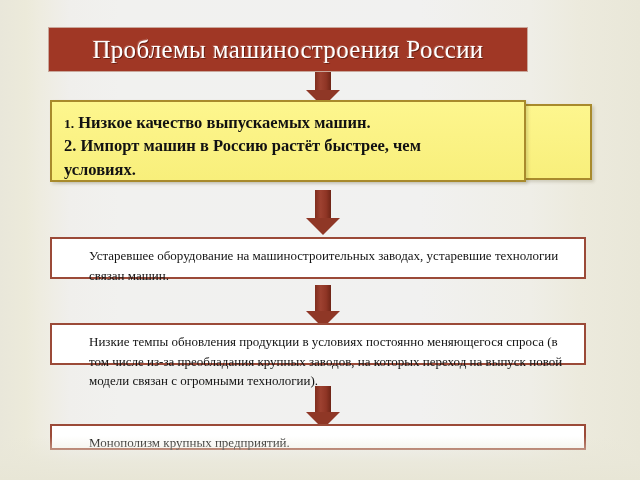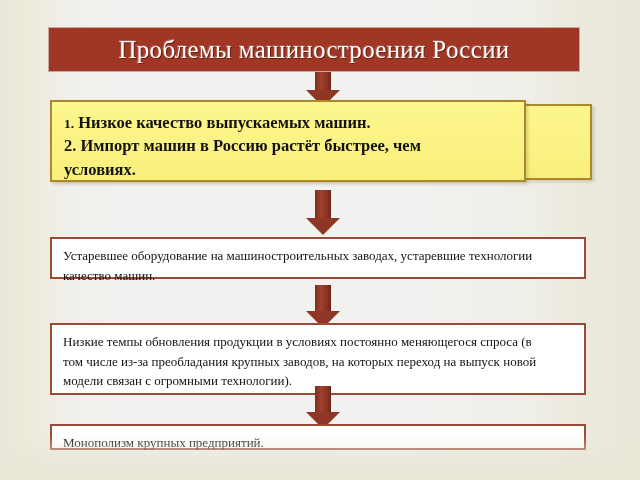--- a/index.html
+++ b/index.html
@@ -41,21 +41,21 @@
     height: 44px;
     background: linear-gradient(to bottom, rgba(233,231,216,0) 0%, rgba(233,231,216,0.85) 60%, rgba(232,230,214,1) 100%);
     pointer-events: none;
   }
 
   
   .title-bar {
     position: absolute;
     left: 48px;
     top: 27px;
-    width: 532px;
+    width: 480px;
     height: 45px;
     box-sizing: border-box;
     background: linear-gradient(to bottom, #a3secondary 0%, #a63a28 0%, #9c3524 55%, #93301f 100%);
     background-color: #a03725;
     border: 1px solid #c9a79b;
     display: flex;
     align-items: center;
     justify-content: center;
   }
   .title-text {
@@ -111,20 +111,21 @@
 
   .box.white {
     background: #ffffff;
     border: 2px solid #9b4a38;
   }
   .box.white .box-text {
     color: #131313;
     font-size: 13px;
     line-height: 1.5;
     padding: 7px 10px 6px 11px;
+    margin-left: 26px;
   }
 
   .box-text { margin: 0; }
   .box-text .ln { display: block; }
 </style>
 </head>
 <body>
 
 <div id="slide">
 
@@ -148,30 +149,30 @@
   </div>
 
   <div class="arrow" style="left:306px; top:190px;">
     <div class="shaft" style="height:28px;"></div>
     <div class="head"></div>
   </div>
 
   <div class="box white" style="left:50px; top:237px; width:536px; height:42px;">
     <div class="box-text">
       <span class="ln">Устаревшее оборудование на машиностроительных заводах, устаревшие технологии</span>
-      <span class="ln">качество машин.</span>
+      <span class="ln">связан машин.</span>
     </div>
   </div>
 
   <div class="arrow" style="left:306px; top:285px;">
     <div class="shaft" style="height:26px;"></div>
     <div class="head"></div>
   </div>
 
-  <div class="box white" style="left:50px; top:323px; width:536px; height:72px;">
+  <div class="box white" style="left:50px; top:323px; width:536px; height:42px;">
     <div class="box-text">
       <span class="ln">Низкие темпы обновления продукции в условиях постоянно меняющегося спроса (в</span>
       <span class="ln">том числе из-за преобладания крупных заводов, на которых переход на выпуск новой</span>
       <span class="ln">модели связан с огромными технологии).</span>
     </div>
   </div>
 
   <div class="arrow" style="left:306px; top:386px;">
     <div class="shaft" style="height:26px;"></div>
     <div class="head"></div>

